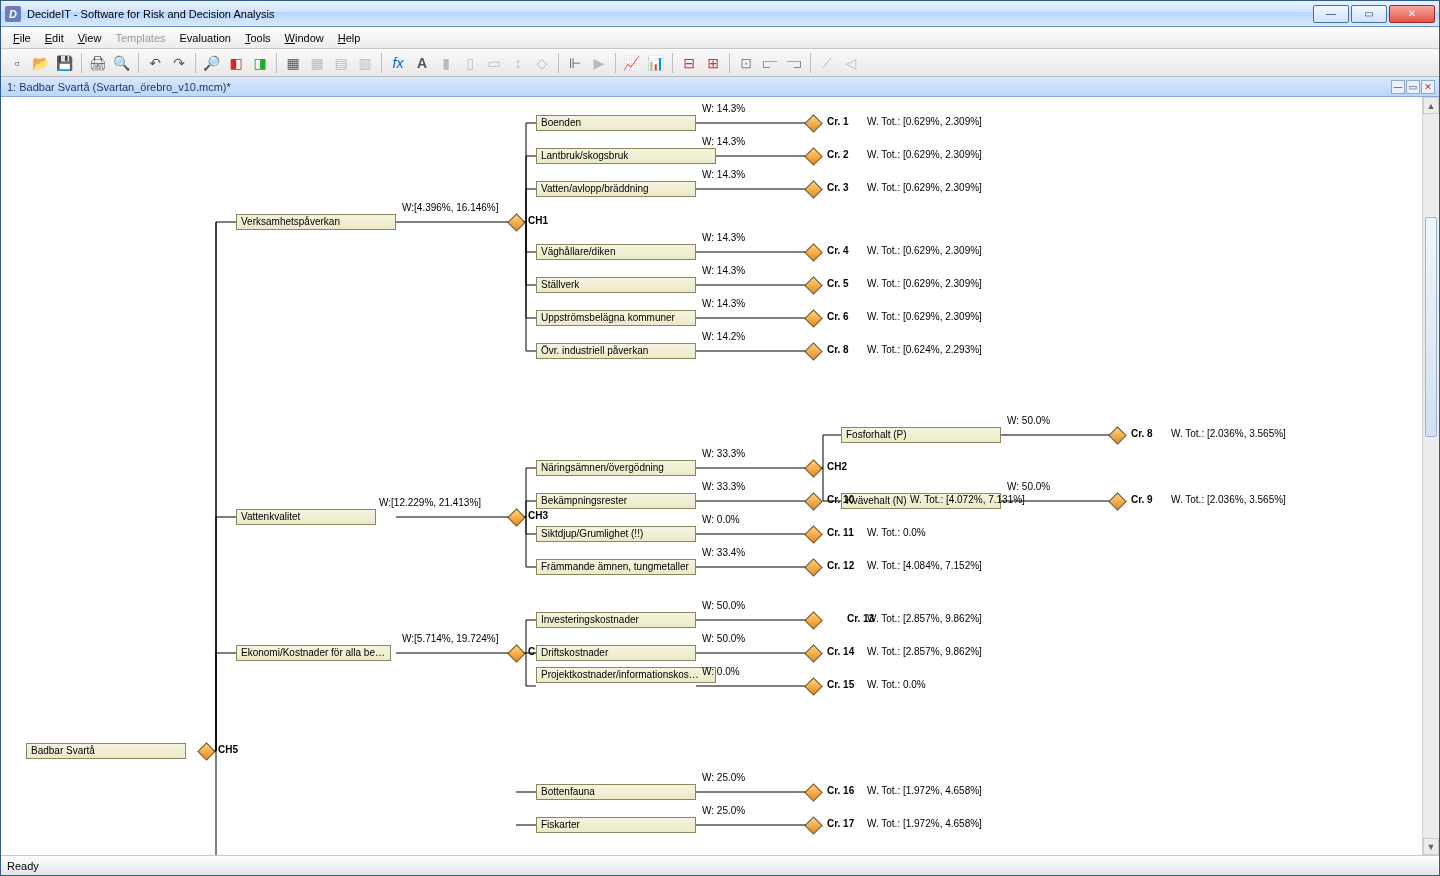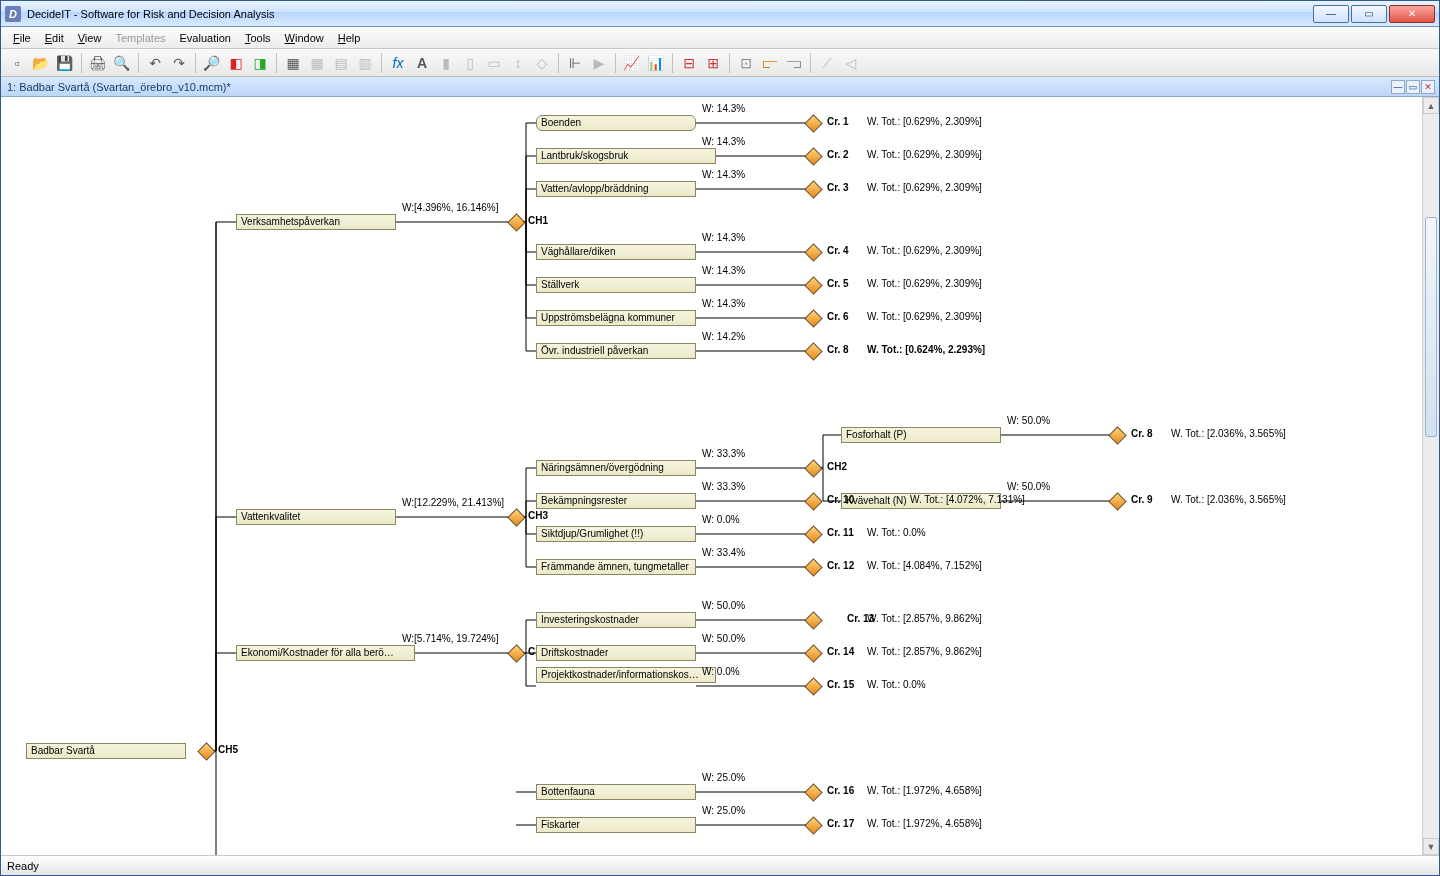--- a/index.html
+++ b/index.html
@@ -277,21 +277,21 @@
           <line x1="515" y1="728" x2="535" y2="728" stroke="#000" stroke-width="1"></line>
           <line x1="215" y1="125" x2="215" y2="760" stroke="#000" stroke-width="1"></line>
         </svg>
         <div class="node" style="left: 25px; top: 646px; width: 160px;">Badbar Svartå</div>
         <div class="diamond" style="left: 199px; top: 648px;"></div>
         <div class="lbl lblb" style="left: 217px; top: 647px;">CH5</div>
         <div class="node" style="left: 235px; top: 117px; width: 160px;">Verksamhetspåverkan</div>
         <div class="lbl" style="left: 401px; top: 105px;">W:[4.396%, 16.146%]</div>
         <div class="diamond" style="left: 509px; top: 119px;"></div>
         <div class="lbl lblb" style="left: 527px; top: 118px;">CH1</div>
-        <div class="node" style="left: 535px; top: 18px; width: 160px; border-radius: 6px;">Boenden</div>
+        <div class="node" style="left: 535px; top: 18px; width: 160px;">Boenden</div>
         <div class="lbl" style="left: 701px; top: 6px;">W: 14.3%</div>
         <div class="diamond" style="left: 806px; top: 20px;"></div>
         <div class="lbl lblb" style="left: 826px; top: 19px;">Cr. 1</div>
         <div class="lbl" style="left: 866px; top: 19px;">W. Tot.: [0.629%, 2.309%]</div>
         <div class="node" style="left: 535px; top: 51px; width: 180px;">Lantbruk/skogsbruk</div>
         <div class="lbl" style="left: 701px; top: 39px;">W: 14.3%</div>
         <div class="diamond" style="left: 806px; top: 53px;"></div>
         <div class="lbl lblb" style="left: 826px; top: 52px;">Cr. 2</div>
         <div class="lbl" style="left: 866px; top: 52px;">W. Tot.: [0.629%, 2.309%]</div>
         <div class="node" style="left: 535px; top: 84px; width: 160px;">Vatten/avlopp/bräddning</div>
@@ -311,23 +311,23 @@
         <div class="lbl" style="left: 866px; top: 181px;">W. Tot.: [0.629%, 2.309%]</div>
         <div class="node" style="left: 535px; top: 213px; width: 160px;">Uppströmsbelägna kommuner</div>
         <div class="lbl" style="left: 701px; top: 201px;">W: 14.3%</div>
         <div class="diamond" style="left: 806px; top: 215px;"></div>
         <div class="lbl lblb" style="left: 826px; top: 214px;">Cr. 6</div>
         <div class="lbl" style="left: 866px; top: 214px;">W. Tot.: [0.629%, 2.309%]</div>
         <div class="node" style="left: 535px; top: 246px; width: 160px;">Övr. industriell påverkan</div>
         <div class="lbl" style="left: 701px; top: 234px;">W: 14.2%</div>
         <div class="diamond" style="left: 806px; top: 248px;"></div>
         <div class="lbl lblb" style="left: 826px; top: 247px;">Cr. 8</div>
-        <div class="lbl" style="left: 866px; top: 247px; font-weight: bold;">W. Tot.: [0.624%, 2.293%]</div>
-        <div class="node" style="left: 235px; top: 412px; width: 160px;">Vattenkvalitet</div>
-        <div class="lbl" style="left: 401px; top: 400px;">W:[12.229%, 21.413%]</div>
+        <div class="lbl" style="left: 866px; top: 247px;">W. Tot.: [0.624%, 2.293%]</div>
+        <div class="node" style="left: 235px; top: 412px; width: 140px;">Vattenkvalitet</div>
+        <div class="lbl" style="left: 378px; top: 400px;">W:[12.229%, 21.413%]</div>
         <div class="diamond" style="left: 509px; top: 414px;"></div>
         <div class="lbl lblb" style="left: 527px; top: 413px;">CH3</div>
         <div class="node" style="left: 535px; top: 363px; width: 160px;">Näringsämnen/övergödning</div>
         <div class="lbl" style="left: 701px; top: 351px;">W: 33.3%</div>
         <div class="diamond" style="left: 806px; top: 365px;"></div>
         <div class="lbl lblb" style="left: 826px; top: 364px;">CH2</div>
         <div class="node" style="left: 840px; top: 330px; width: 160px;">Fosforhalt (P)</div>
         <div class="lbl" style="left: 1006px; top: 318px;">W: 50.0%</div>
         <div class="diamond" style="left: 1110px; top: 332px;"></div>
         <div class="lbl lblb" style="left: 1130px; top: 331px;">Cr. 8</div>
@@ -345,21 +345,21 @@
         <div class="node" style="left: 535px; top: 429px; width: 160px;">Siktdjup/Grumlighet (!!)</div>
         <div class="lbl" style="left: 701px; top: 417px;">W: 0.0%</div>
         <div class="diamond" style="left: 806px; top: 431px;"></div>
         <div class="lbl lblb" style="left: 826px; top: 430px;">Cr. 11</div>
         <div class="lbl" style="left: 866px; top: 430px;">W. Tot.: 0.0%</div>
         <div class="node" style="left: 535px; top: 462px; width: 160px;">Främmande ämnen, tungmetaller</div>
         <div class="lbl" style="left: 701px; top: 450px;">W: 33.4%</div>
         <div class="diamond" style="left: 806px; top: 464px;"></div>
         <div class="lbl lblb" style="left: 826px; top: 463px;">Cr. 12</div>
         <div class="lbl" style="left: 866px; top: 463px;">W. Tot.: [4.084%, 7.152%]</div>
-        <div class="node" style="left: 235px; top: 548px; width: 179px;">Ekonomi/Kostnader för alla berö…</div>
+        <div class="node" style="left: 235px; top: 548px; width: 155px;">Ekonomi/Kostnader för alla berö…</div>
         <div class="lbl" style="left: 401px; top: 536px;">W:[5.714%, 19.724%]</div>
         <div class="diamond" style="left: 509px; top: 550px;"></div>
         <div class="lbl lblb" style="left: 527px; top: 549px;">CH4</div>
         <div class="node" style="left: 535px; top: 515px; width: 160px;">Investeringskostnader</div>
         <div class="lbl" style="left: 701px; top: 503px;">W: 50.0%</div>
         <div class="diamond" style="left: 806px; top: 517px;"></div>
         <div class="lbl lblb" style="left: 826px; top: 516px; margin-left: 20px;">Cr. 13</div>
         <div class="lbl" style="left: 866px; top: 516px;">W. Tot.: [2.857%, 9.862%]</div>
         <div class="node" style="left: 535px; top: 548px; width: 160px;">Driftskostnader</div>
         <div class="lbl" style="left: 701px; top: 536px;">W: 50.0%</div>

